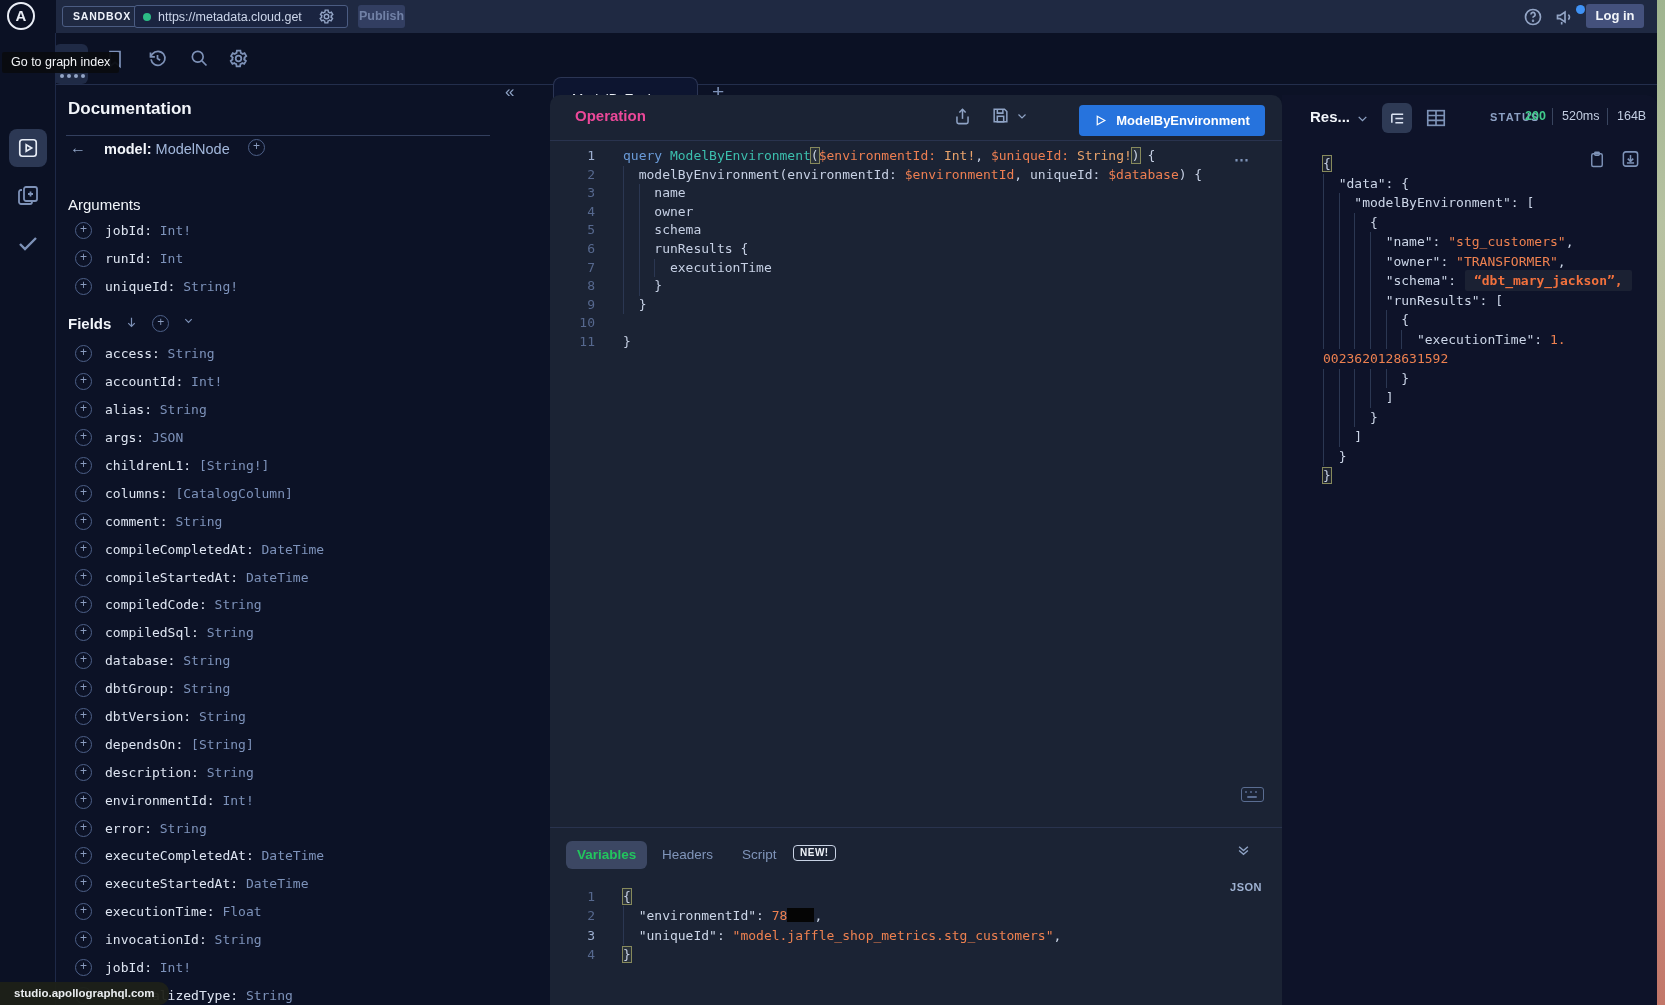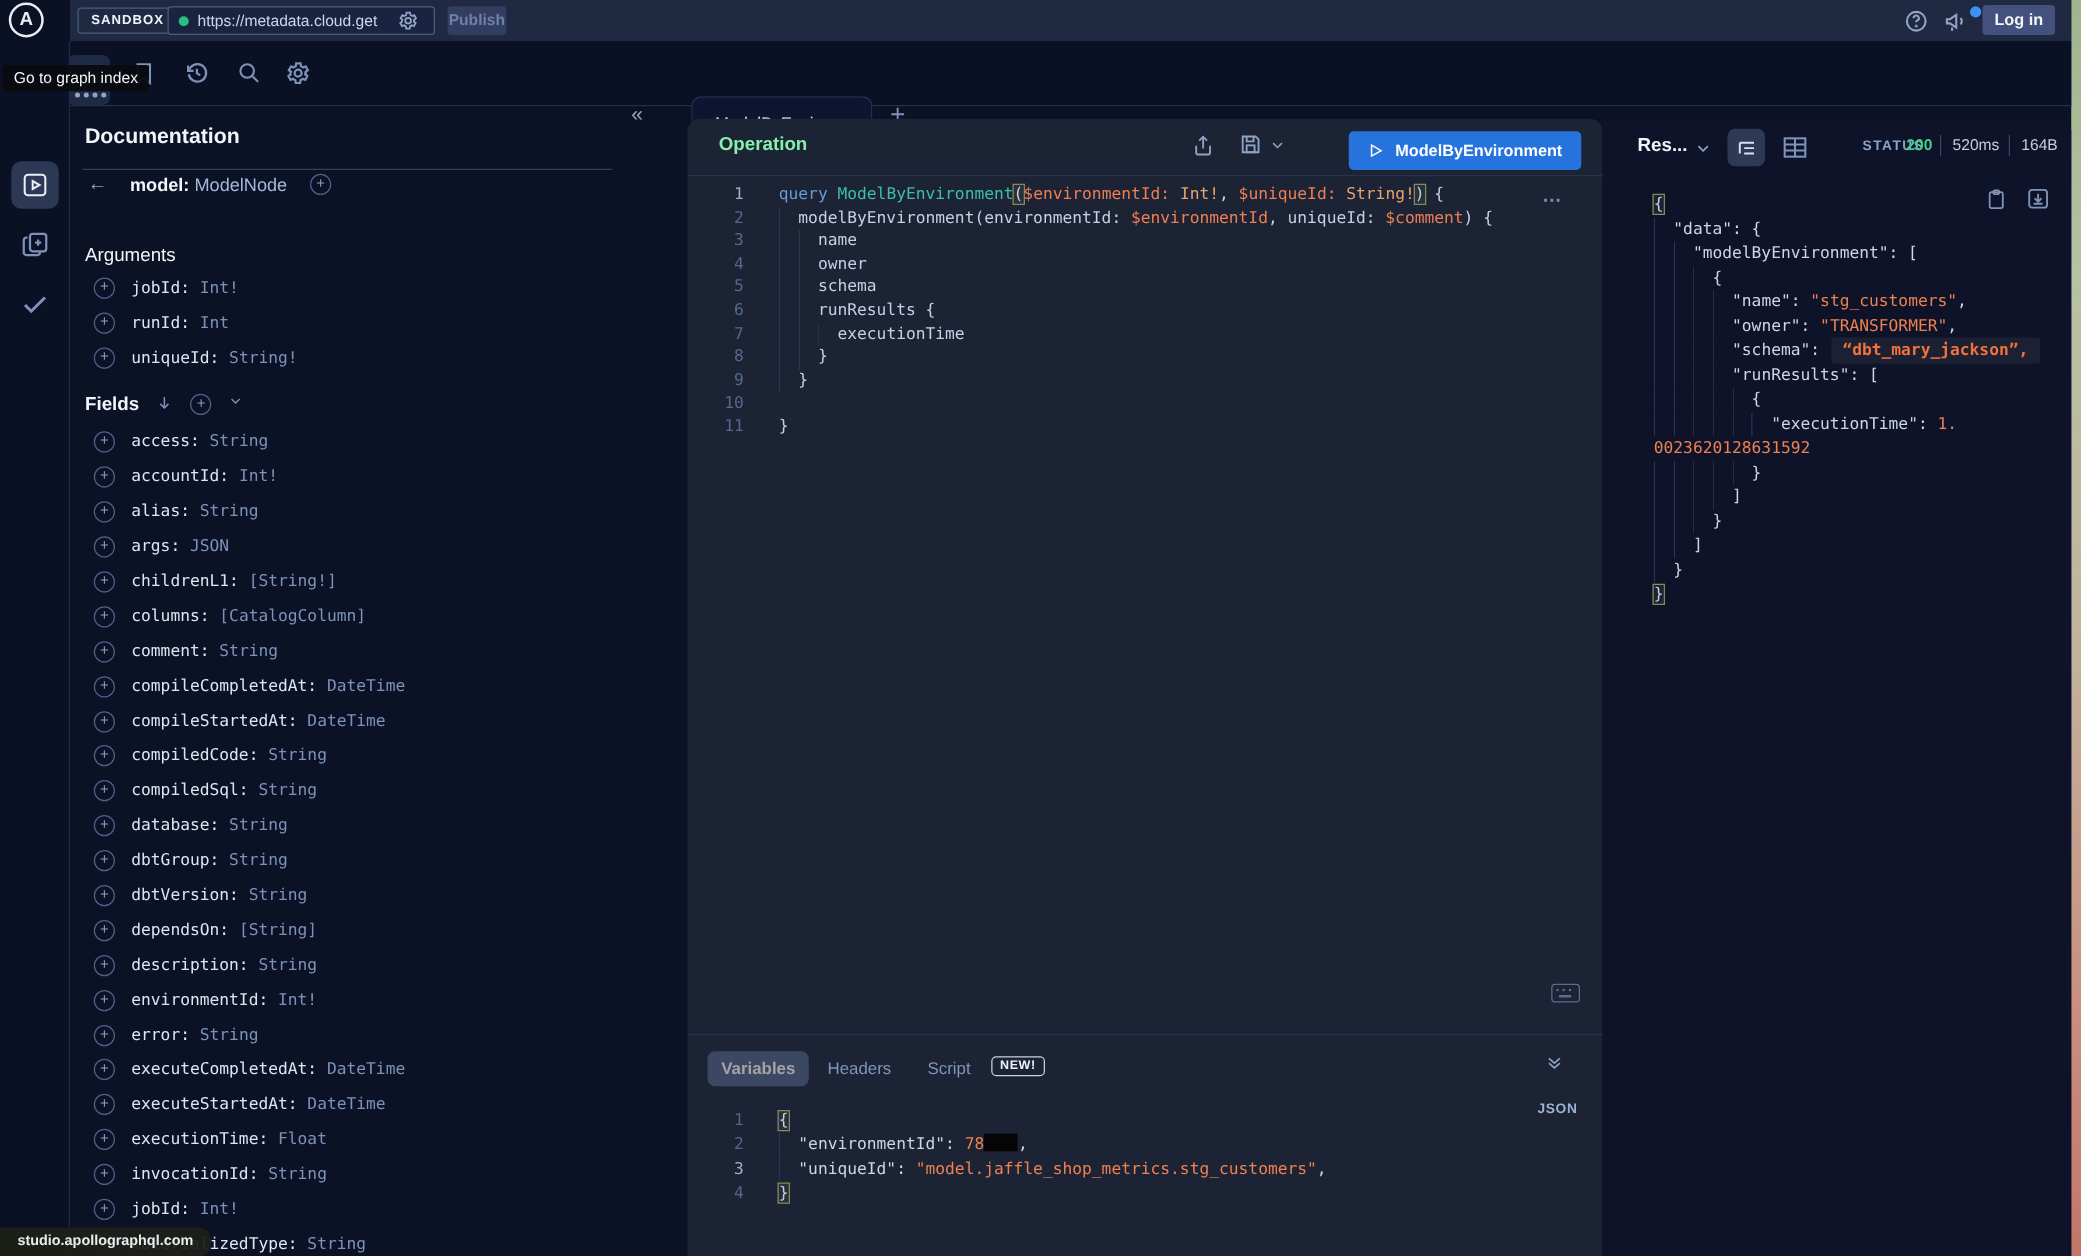--- a/index.html
+++ b/index.html
@@ -65,35 +65,35 @@
   #fields-head{left:12px;top:230px;display:flex;align-items:flex-start;gap:14px;}
   #fields-title{font-size:15px;font-weight:700;color:#f2f5fa;}
   #fields-list{left:0;top:255px;width:474px;}
   .doc-row{height:27.9px;display:flex;align-items:center;}
   .doc-row .plus-circle{margin-left:19px;flex:0 0 auto;}
   .doc-row .fname{margin-left:13px;font-size:13px;color:#dee5f2;}
   .doc-row .ftype{font-size:13px;color:#7d92ba;white-space:pre;}
 
   
   #opcard{left:550px;top:95px;width:732px;height:910px;background:#1b2334;border-radius:10px 10px 0 0;}
-  #op-title{left:25px;top:12px;font-size:15px;font-weight:600;color:#86efac;}
+  #op-title{left:25px;top:12px;font-size:15px;font-weight:600;color:#ec4899;}
   #share-btn{left:403px;top:11px;color:#8fa3c5;}
   #save-btn{left:441px;top:11px;color:#8fa3c5;}
   #save-chevron{left:466px;top:15px;color:#8fa3c5;}
   #run-btn{left:529px;top:10px;width:186px;height:31px;background:#2673dd;border-radius:4px;
         display:flex;align-items:center;justify-content:center;gap:9px;color:#fff;}
   #run-label{font-size:13px;font-weight:600;}
   #op-header-divider{left:0;top:45px;width:732px;height:1px;background:#29334e;}
   #op-overflow{left:684px;top:56px;color:#7e93b8;font-size:15px;letter-spacing:2px;font-weight:bold;}
   #query-editor{left:0;top:52px;width:732px;}
   #kbd-btn{left:691px;top:692px;width:23px;height:15px;border:1.5px solid #5a6d92;border-radius:3px;box-sizing:border-box;}
   .kdot{position:absolute;width:2px;height:2px;background:#5a6d92;border-radius:50%;}
   #vars-divider{left:0;top:732px;width:732px;height:1px;background:#29334e;}
   #tab-variables{left:16px;top:746px;height:28px;padding:0 11px;background:#3c4763;border-radius:6px;
-        font-size:13.5px;font-weight:600;color:#a3a3a3;line-height:28px;}
+        font-size:13.5px;font-weight:600;color:#22c55e;line-height:28px;}
   #tab-headers{left:112px;top:752px;font-size:13.5px;color:#8095ba;}
   #tab-script{left:192px;top:752px;font-size:13.5px;color:#8095ba;}
   #new-badge{left:243px;top:750px;border:1.5px solid #c8d2e4;border-radius:4px;padding:1px 6px 2px;
         font-size:10px;font-weight:700;letter-spacing:.5px;color:#eef2f8;}
   #collapse-vars{left:686px;top:748px;color:#8fa3c5;}
   #json-label{left:0;top:786px;width:712px;text-align:right;font-size:11px;font-weight:700;
         letter-spacing:.5px;color:#9fb2d2;}
   #vars-editor{left:0;top:792px;width:732px;}
 
   
@@ -432,21 +432,21 @@
     </div>
     <div id="op-header-divider" class="abs"></div>
     <span id="op-overflow" class="abs">⋯</span>
     <div id="query-editor" class="abs mono">
         <div class="code-line">
           <span class="ln ln-active">1</span>
           <span class="cc"><span class="tk-kw">query </span><span class="tk-op">ModelByEnvironment</span><span class="tk-brk">(</span><span class="tk-var">$environmentId:</span><span class="tk-pln"> </span><span class="tk-typ">Int!</span><span class="tk-pln">, </span><span class="tk-var">$uniqueId:</span><span class="tk-pln"> </span><span class="tk-typ">String!</span><span class="tk-brk">)</span><span class="tk-pln"> {</span></span>
         </div>
         <div class="code-line">
           <span class="ln">2</span>
-          <span class="cc"><span class="ind">  </span><span class="tk-pln">modelByEnvironment(environmentId: </span><span class="tk-var">$environmentId</span><span class="tk-pln">, uniqueId: </span><span class="tk-var">$comment</span><span class="tk-pln">) {</span></span>
+          <span class="cc"><span class="ind">  </span><span class="tk-pln">modelByEnvironment(environmentId: </span><span class="tk-var">$environmentId</span><span class="tk-pln">, uniqueId: </span><span class="tk-var">$database</span><span class="tk-pln">) {</span></span>
         </div>
         <div class="code-line">
           <span class="ln">3</span>
           <span class="cc"><span class="ind">  </span><span class="ind">  </span><span class="tk-pln">name</span></span>
         </div>
         <div class="code-line">
           <span class="ln">4</span>
           <span class="cc"><span class="ind">  </span><span class="ind">  </span><span class="tk-pln">owner</span></span>
         </div>
         <div class="code-line">

